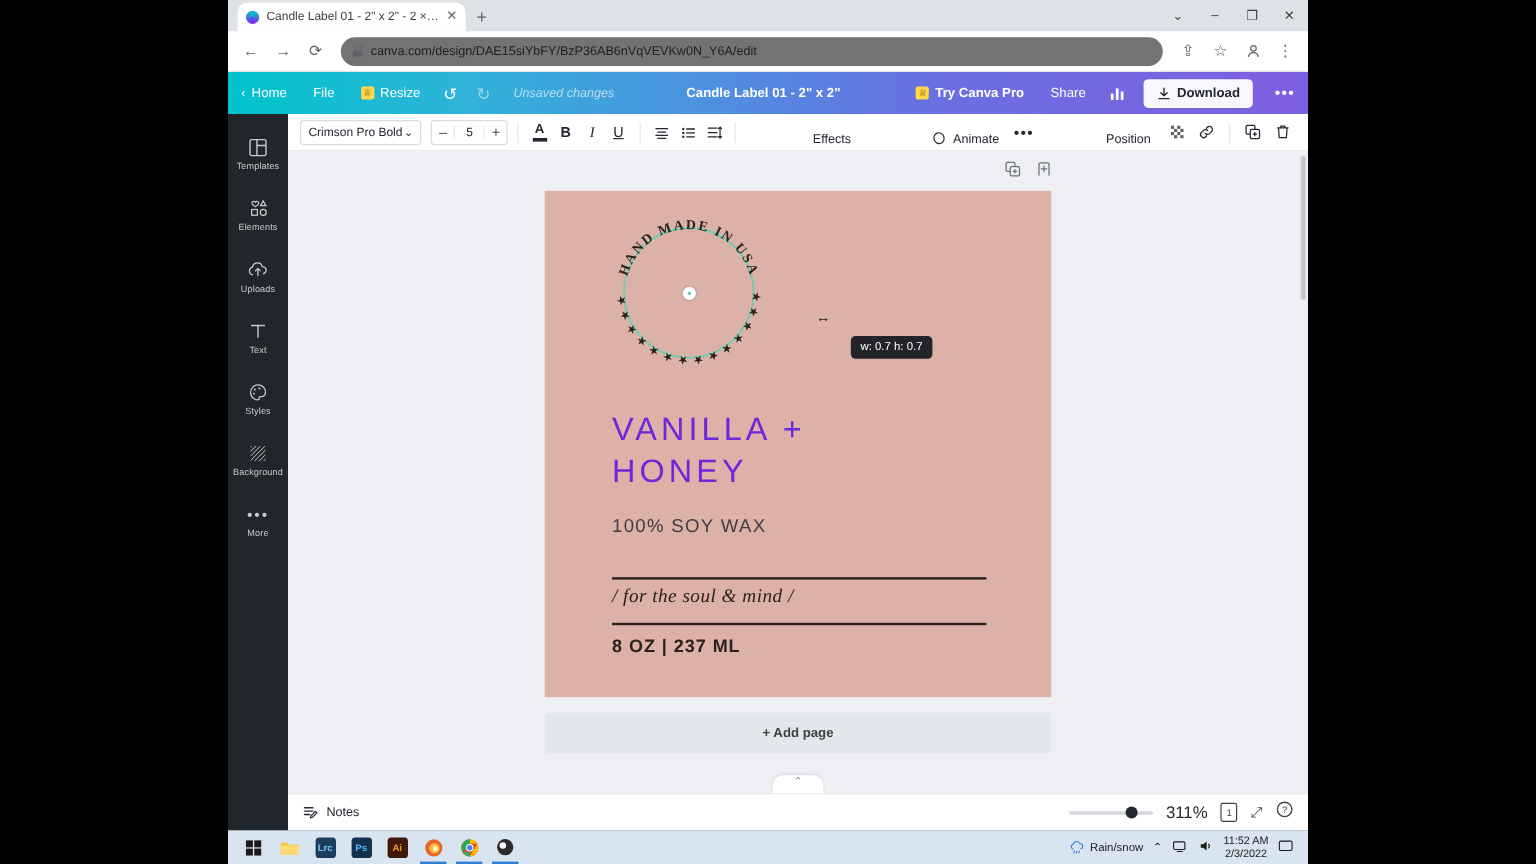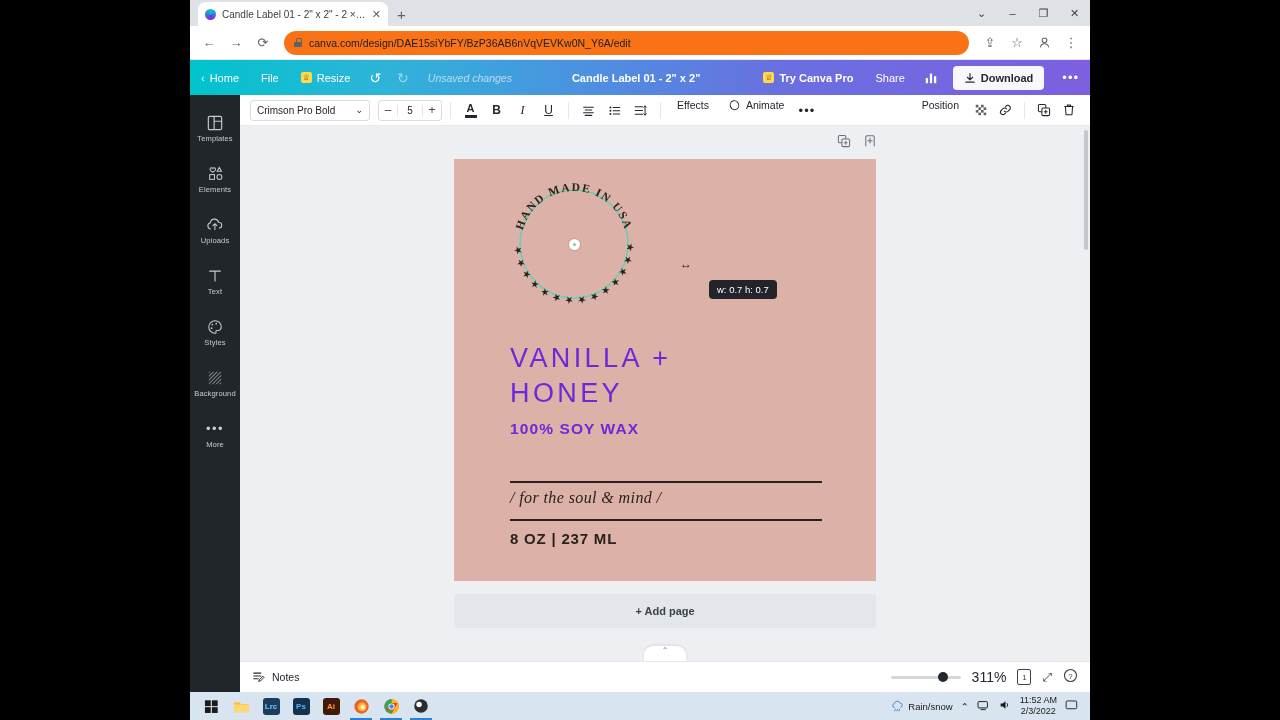--- a/index.html
+++ b/index.html
@@ -21,21 +21,21 @@
   .newtab { margin-left:9px; font-size:15px; color:#5f6368; line-height:1; padding-bottom:4px; }
   .winbtns { position:absolute; right:0; top:0; height:26px; display:flex; align-items:center; }
   .winbtn { width:31px; height:26px; display:flex; align-items:center; justify-content:center;
             font-size:11px; color:#3c4043; }
 
   
   .navbar { height:34px; background:#fff; display:flex; align-items:center; padding:0 8px; gap:5px;
             border-bottom:1px solid #e6e7e8; }
   .navicon { width:22px; height:22px; display:flex; align-items:center; justify-content:center;
              color:#5f6368; font-size:13px; }
-  .omnibox { flex:1; height:24px; background:#f97316; border-radius:12px; display:flex; align-items:center;
+  .omnibox { flex:1; height:24px; background:#737373; border-radius:12px; display:flex; align-items:center;
              padding:0 10px; gap:7px; margin:16px 5px; }
   .omni-url { font-size:10.5px; color:#202124; white-space:nowrap; }
   .lock { width:8px; height:9px; position:relative; flex:none; }
   .lock:before { content:""; position:absolute; left:0; bottom:0; width:8px; height:5.5px; background:#5f6368; border-radius:1px; }
   .lock:after { content:""; position:absolute; left:2px; top:0; width:4px; height:4px;
                 border:1.2px solid #5f6368; border-bottom:none; border-radius:2px 2px 0 0; }
 
   
   .canva-top { height:35px; background:linear-gradient(90deg,#00c4cc 0%,#2fb3d9 22%,#4e8fe0 45%,#6a6fe0 66%,#7d5fe0 100%);
                display:flex; align-items:center; color:#fff; font-size:11px; position:relative; }
@@ -63,21 +63,21 @@
   
   .fmt { height:31px; background:#fff; border-bottom:1px solid #e8eaed; display:flex; align-items:center;
          padding:0 10px; gap:3px; }
   .fontsel { width:120px; height:21px; border:1px solid #dadce0; border-radius:3px; display:flex;
              align-items:center; justify-content:space-between; padding:0 6px; font-size:10px; color:#23272f; }
   .sizebox { height:21px; border:1px solid #dadce0; border-radius:3px; display:flex; align-items:center; margin-left:5px; }
   .sz-btn { width:18px; text-align:center; font-size:12px; color:#46474a; }
   .sz-val { width:26px; text-align:center; font-size:10px; color:#23272f; border-left:1px solid #e3e5e8; border-right:1px solid #e3e5e8; }
   .tb { width:23px; height:23px; display:flex; align-items:center; justify-content:center; font-size:12px; color:#23272f; }
   .sep { width:1px; height:17px; background:#e4e6e9; margin:0 5px; }
-  .tb-text { font-size:10.5px; color:#23272f; padding:0 8px; height:23px; display:flex; align-items:flex-start; gap:5px; }
+  .tb-text { font-size:10.5px; color:#23272f; padding:0 8px; height:23px; display:flex; align-items:flex-end; gap:5px;margin-left:48px; }
   .fmt-right { margin-left:auto; display:flex; align-items:center; gap:2px; }
   .colorA { display:flex; flex-direction:column; align-items:center; gap:1.5px; }
   .colorA .bar { width:12px; height:2.5px; background:#23272f; }
 
   
   .stage { flex:1; background:#edeff2; position:relative; overflow:hidden; }
   .pagectl { position:absolute; left:50%; transform:translateX(-50%); top:8px; width:424px;
              display:flex; justify-content:flex-end; gap:12px; color:#6b7177; }
   .page { position:absolute; left:50%; transform:translateX(-50%); top:33px; width:422px; height:422px;
           background:#dbb1a8; }
@@ -95,21 +95,21 @@
   .arcTxt { font-family:"Liberation Serif", serif; font-size:11.5px; font-weight:bold; fill:#2b211d;
             letter-spacing:1.6px; }
   .arcStars { font-size:10px; fill:#2b211d; letter-spacing:3.1px; }
 
   .resizecur { position:absolute; left:226px; top:98px; color:#1a1a1a; font-size:12px; }
   .tip { position:absolute; left:255px; top:121px; background:#22242a; color:#fff; font-size:9.5px;
          padding:4px 8px; border-radius:4px; white-space:nowrap; }
 
   .lbl-title { position:absolute; left:56px; top:182px; font-size:27px; letter-spacing:3.4px; color:#6d28d9;
                line-height:1.28; font-weight:300; }
-  .lbl-sub { position:absolute; left:56px; top:261px; font-size:15.5px; letter-spacing:1.1px; color:#6d28d9; font-weight:bold; }
+  .lbl-sub { position:absolute; left:56px; top:271px; font-size:15.5px; letter-spacing:1.1px; color:#404040; font-weight:normal; }
   .rule { position:absolute; left:56px; width:312px; height:1.6px; background:#2b211d; }
   .lbl-italic { position:absolute; left:56px; top:330px; font-family:"Liberation Serif", serif; font-style:italic;
                 font-size:16px; color:#2b211d; letter-spacing:.4px; }
   .lbl-size { position:absolute; left:56px; top:371px; font-size:15px; letter-spacing:.8px; color:#2b211d; font-weight:bold; }
 
   .vscroll { position:absolute; right:2px; top:4px; width:4px; height:120px; background:#c3c7cc; border-radius:3px; }
   .pageup { position:absolute; left:50%; transform:translateX(-50%); bottom:0; width:42px; height:15px;
             background:#fff; border-radius:9px 9px 0 0; display:flex; align-items:flex-start; justify-content:center;
             font-size:8px; color:#6b7177; box-shadow:0 -1px 3px rgba(0,0,0,.09); }
 

